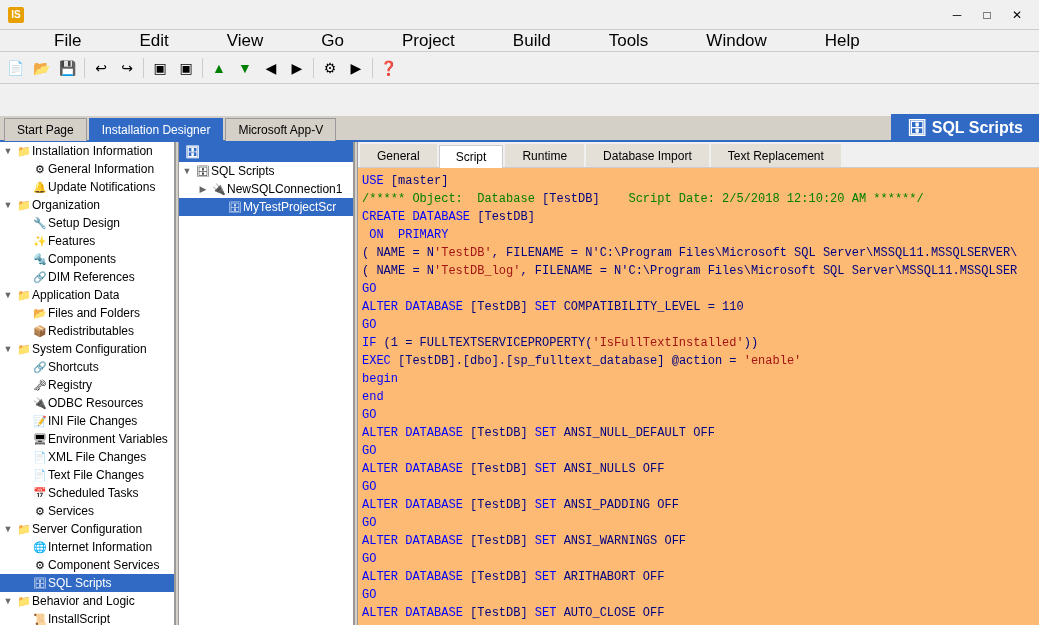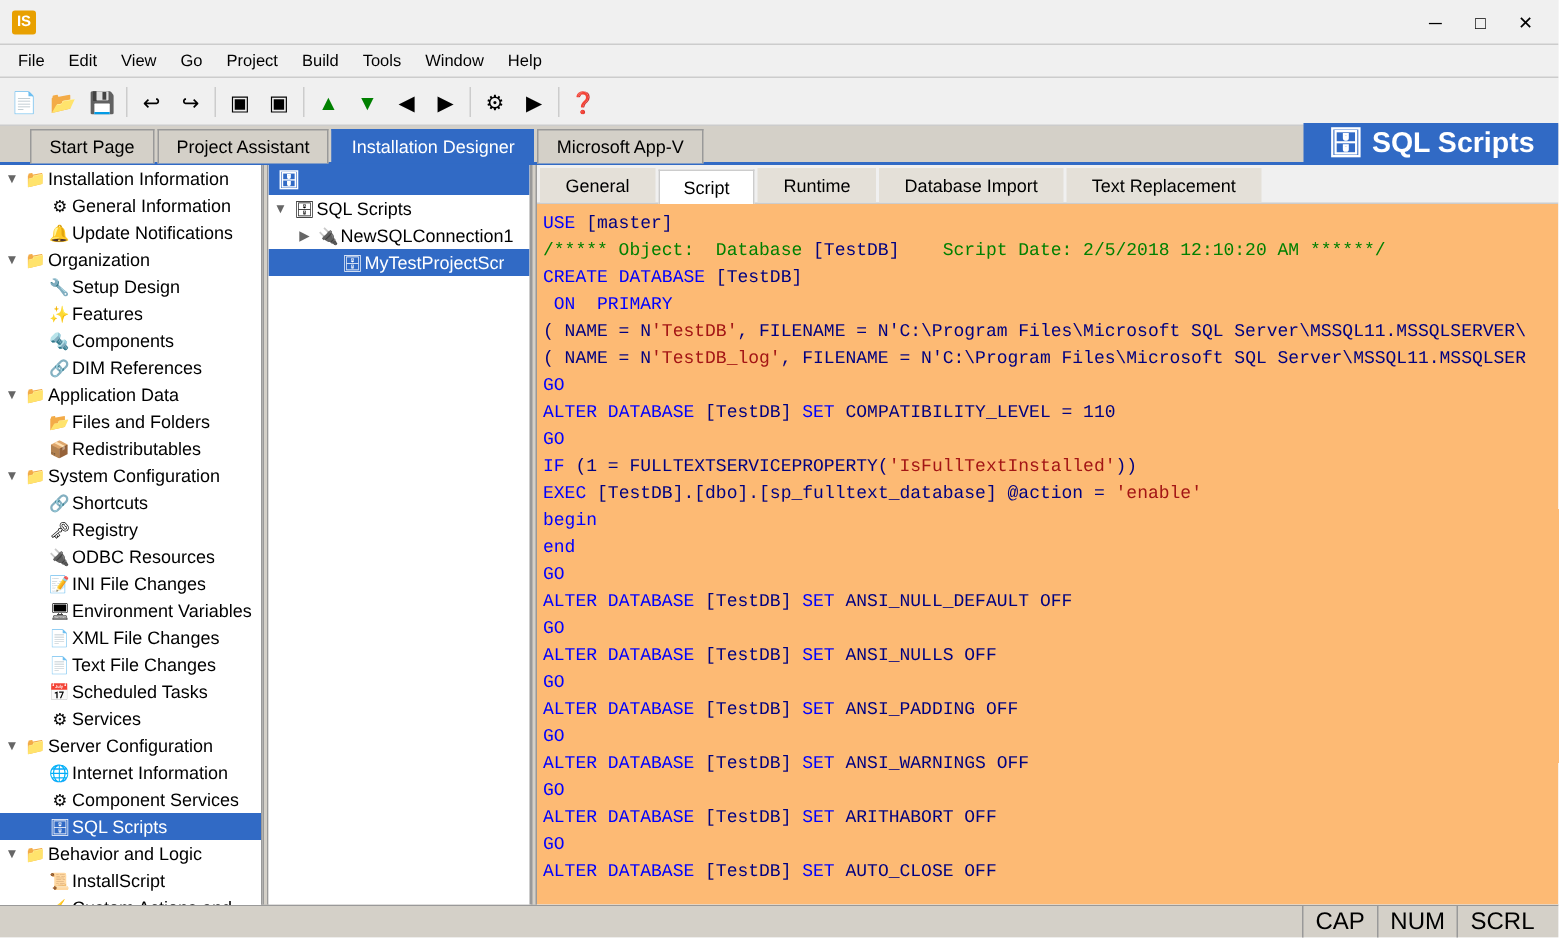--- a/index.html
+++ b/index.html
@@ -8,32 +8,32 @@
     
     #title-bar { background: #f0f0f0; height: 30px; display: flex; align-items: center; justify-content: space-between; padding: 0 8px; border-bottom: 1px solid #ccc; }
     #title-bar .title-left { display: flex; align-items: center; gap: 6px; }
     #title-bar .title-left .app-icon { width: 16px; height: 16px; background: #e8a000; border-radius: 2px; display: flex; align-items: center; justify-content: center; font-size: 10px; color: white; font-weight: bold; }
     #title-bar .title-text { font-size: 12px; color: #000; }
     #title-bar .win-controls { display: flex; gap: 2px; }
     #title-bar .win-btn { width: 28px; height: 20px; border: none; background: transparent; cursor: pointer; font-size: 12px; display: flex; align-items: center; justify-content: center; }
 
     
     #menu-bar { background: #f0f0f0; height: 22px; display: flex; align-items: center; padding: 0 4px; border-bottom: 1px solid #ccc; }
-    #menu-bar .menu-item { padding: 2px 8px; font-size: 11px; cursor: pointer; }
+    #menu-bar .menu-item { padding: 2px 8px; font-size: 17px; cursor: pointer; margin-left: 42px; }
 
     
     #toolbar { background: #f0f0f0; height: 32px; display: flex; align-items: center; padding: 0 4px; border-bottom: 1px solid #ccc; gap: 2px; }
     .tb-btn { width: 24px; height: 24px; border: 1px solid transparent; background: transparent; cursor: pointer; display: flex; align-items: center; justify-content: center; font-size: 14px; }
     .tb-sep { width: 1px; height: 20px; background: #ccc; margin: 0 2px; }
 
     
-    #tab-strip { background: #d4d0c8; height: 26px; display: flex; align-items: flex-end; padding-left: 20px; border-bottom: 2px solid #316ac5; }
+    #tab-strip { background: #d4d0c8; height: 26px; display: flex; align-items: flex-end; padding-left: 4px; border-bottom: 2px solid #316ac5; margin-top: 32px; }
     .tab { padding: 4px 12px; font-size: 12px; cursor: pointer; border: 1px solid #999; border-bottom: none; margin-right: 2px; background: #d4d0c8; position: relative; top: 1px; }
     .tab.active { background: #316ac5; color: white; border-color: #316ac5; }
-    #tab-strip .section-label { margin-left: auto; background: #316ac5; color: white; padding: 4px 16px; font-weight: bold; font-size: 19px; display: flex; align-items: center; gap: 4px; height: 26px; }
+    #tab-strip .section-label { margin-left: auto; background: #316ac5; color: white; padding: 4px 16px; font-weight: bold; font-size: 16px; display: flex; align-items: center; gap: 4px; height: 26px; }
 
     
     #main { display: flex; height: calc(625px - 30px - 22px - 32px - 26px - 22px); }
 
     
     #left-panel { width: 175px; min-width: 175px; background: white; border-right: 1px solid #999; overflow-y: auto; overflow-x: hidden; }
     .tree-node { display: flex; align-items: center; padding: 1px 0; cursor: pointer; white-space: nowrap; overflow: hidden; }
     .tree-node.selected { background: #316ac5; color: white; }
     .tree-node .indent { display: inline-block; }
     .tree-node .expand-icon { width: 16px; height: 16px; display: inline-flex; align-items: center; justify-content: center; font-size: 9px; color: #666; flex-shrink: 0; }
@@ -114,21 +114,20 @@
   <button class="tb-btn">▶</button>
   <div class="tb-sep"></div>
   <button class="tb-btn">⚙</button>
   <button class="tb-btn">▶</button>
   <div class="tb-sep"></div>
   <button class="tb-btn">❓</button>
 </div>
 
 <div id="tab-strip">
     <div class="tab">Start Page</div>
-    <div class="tab">Project Assistant</div>
     <div class="tab active">Installation Designer</div>
     <div class="tab">Microsoft App-V</div>
     <div class="section-label">🗄 SQL Scripts</div>
   </div>
 
 <div id="main">
 
   <div id="left-panel">
       <div class="tree-node">
     <span class="indent" style="width:0px"></span>

